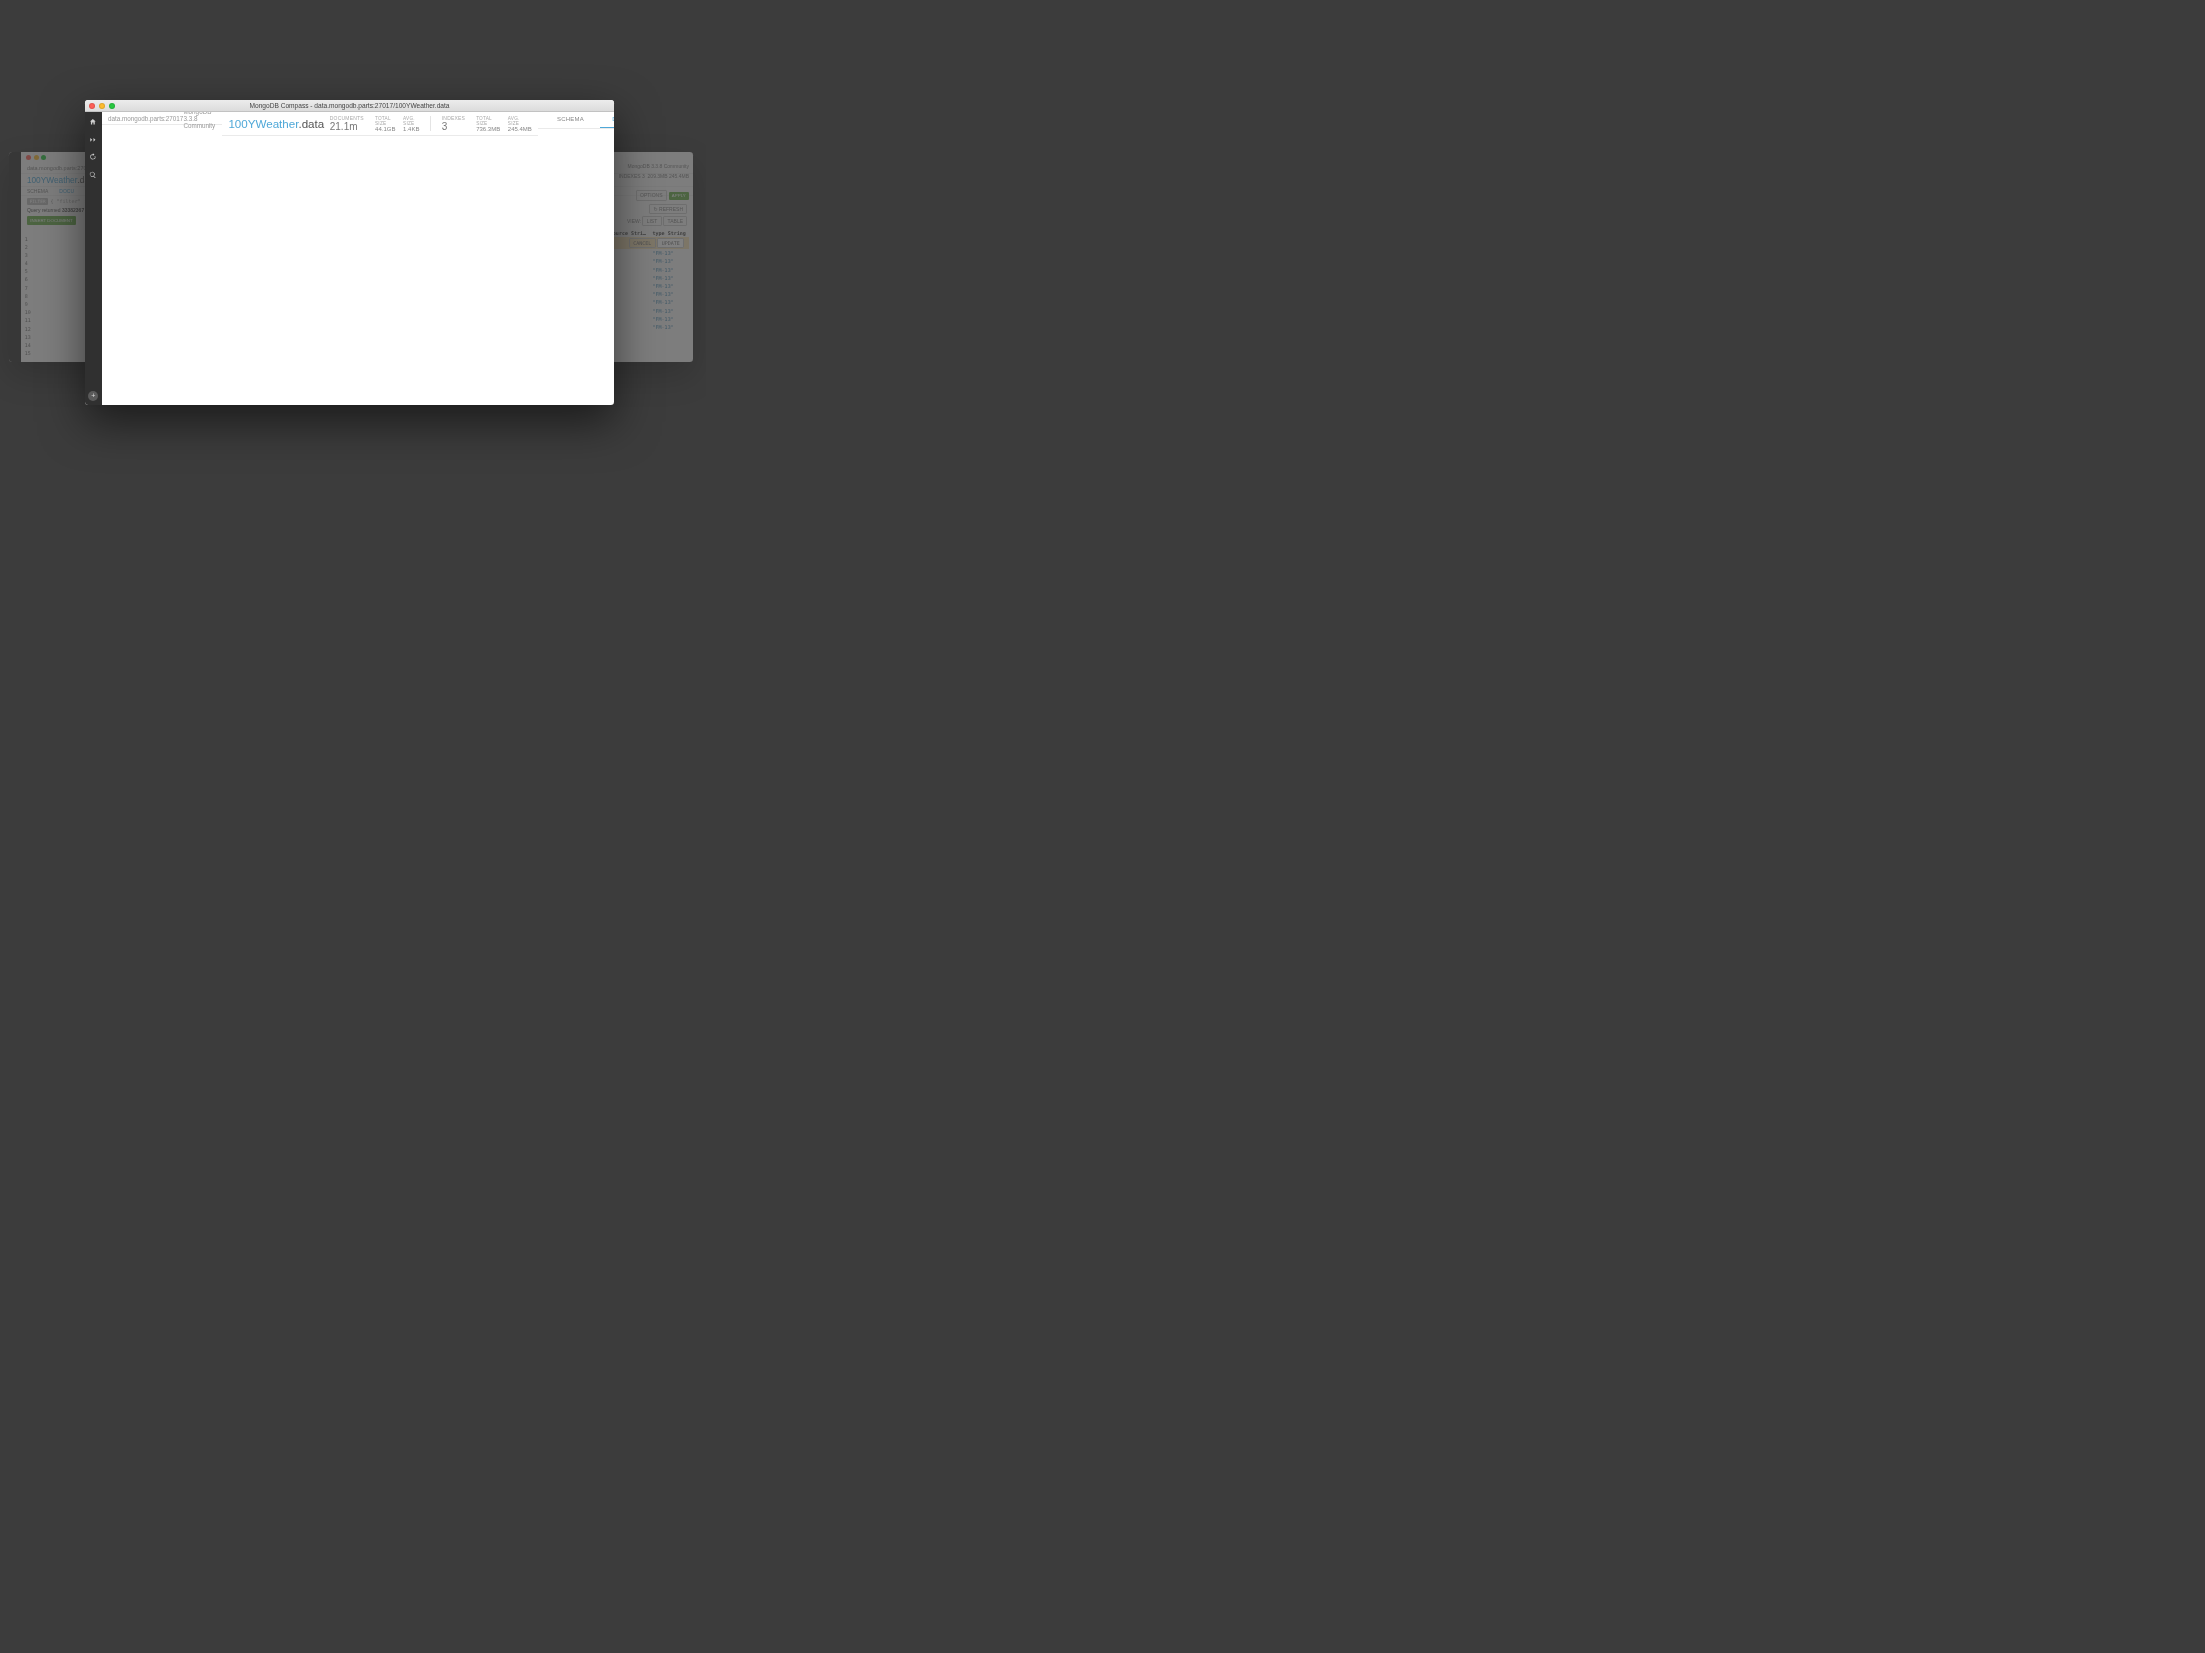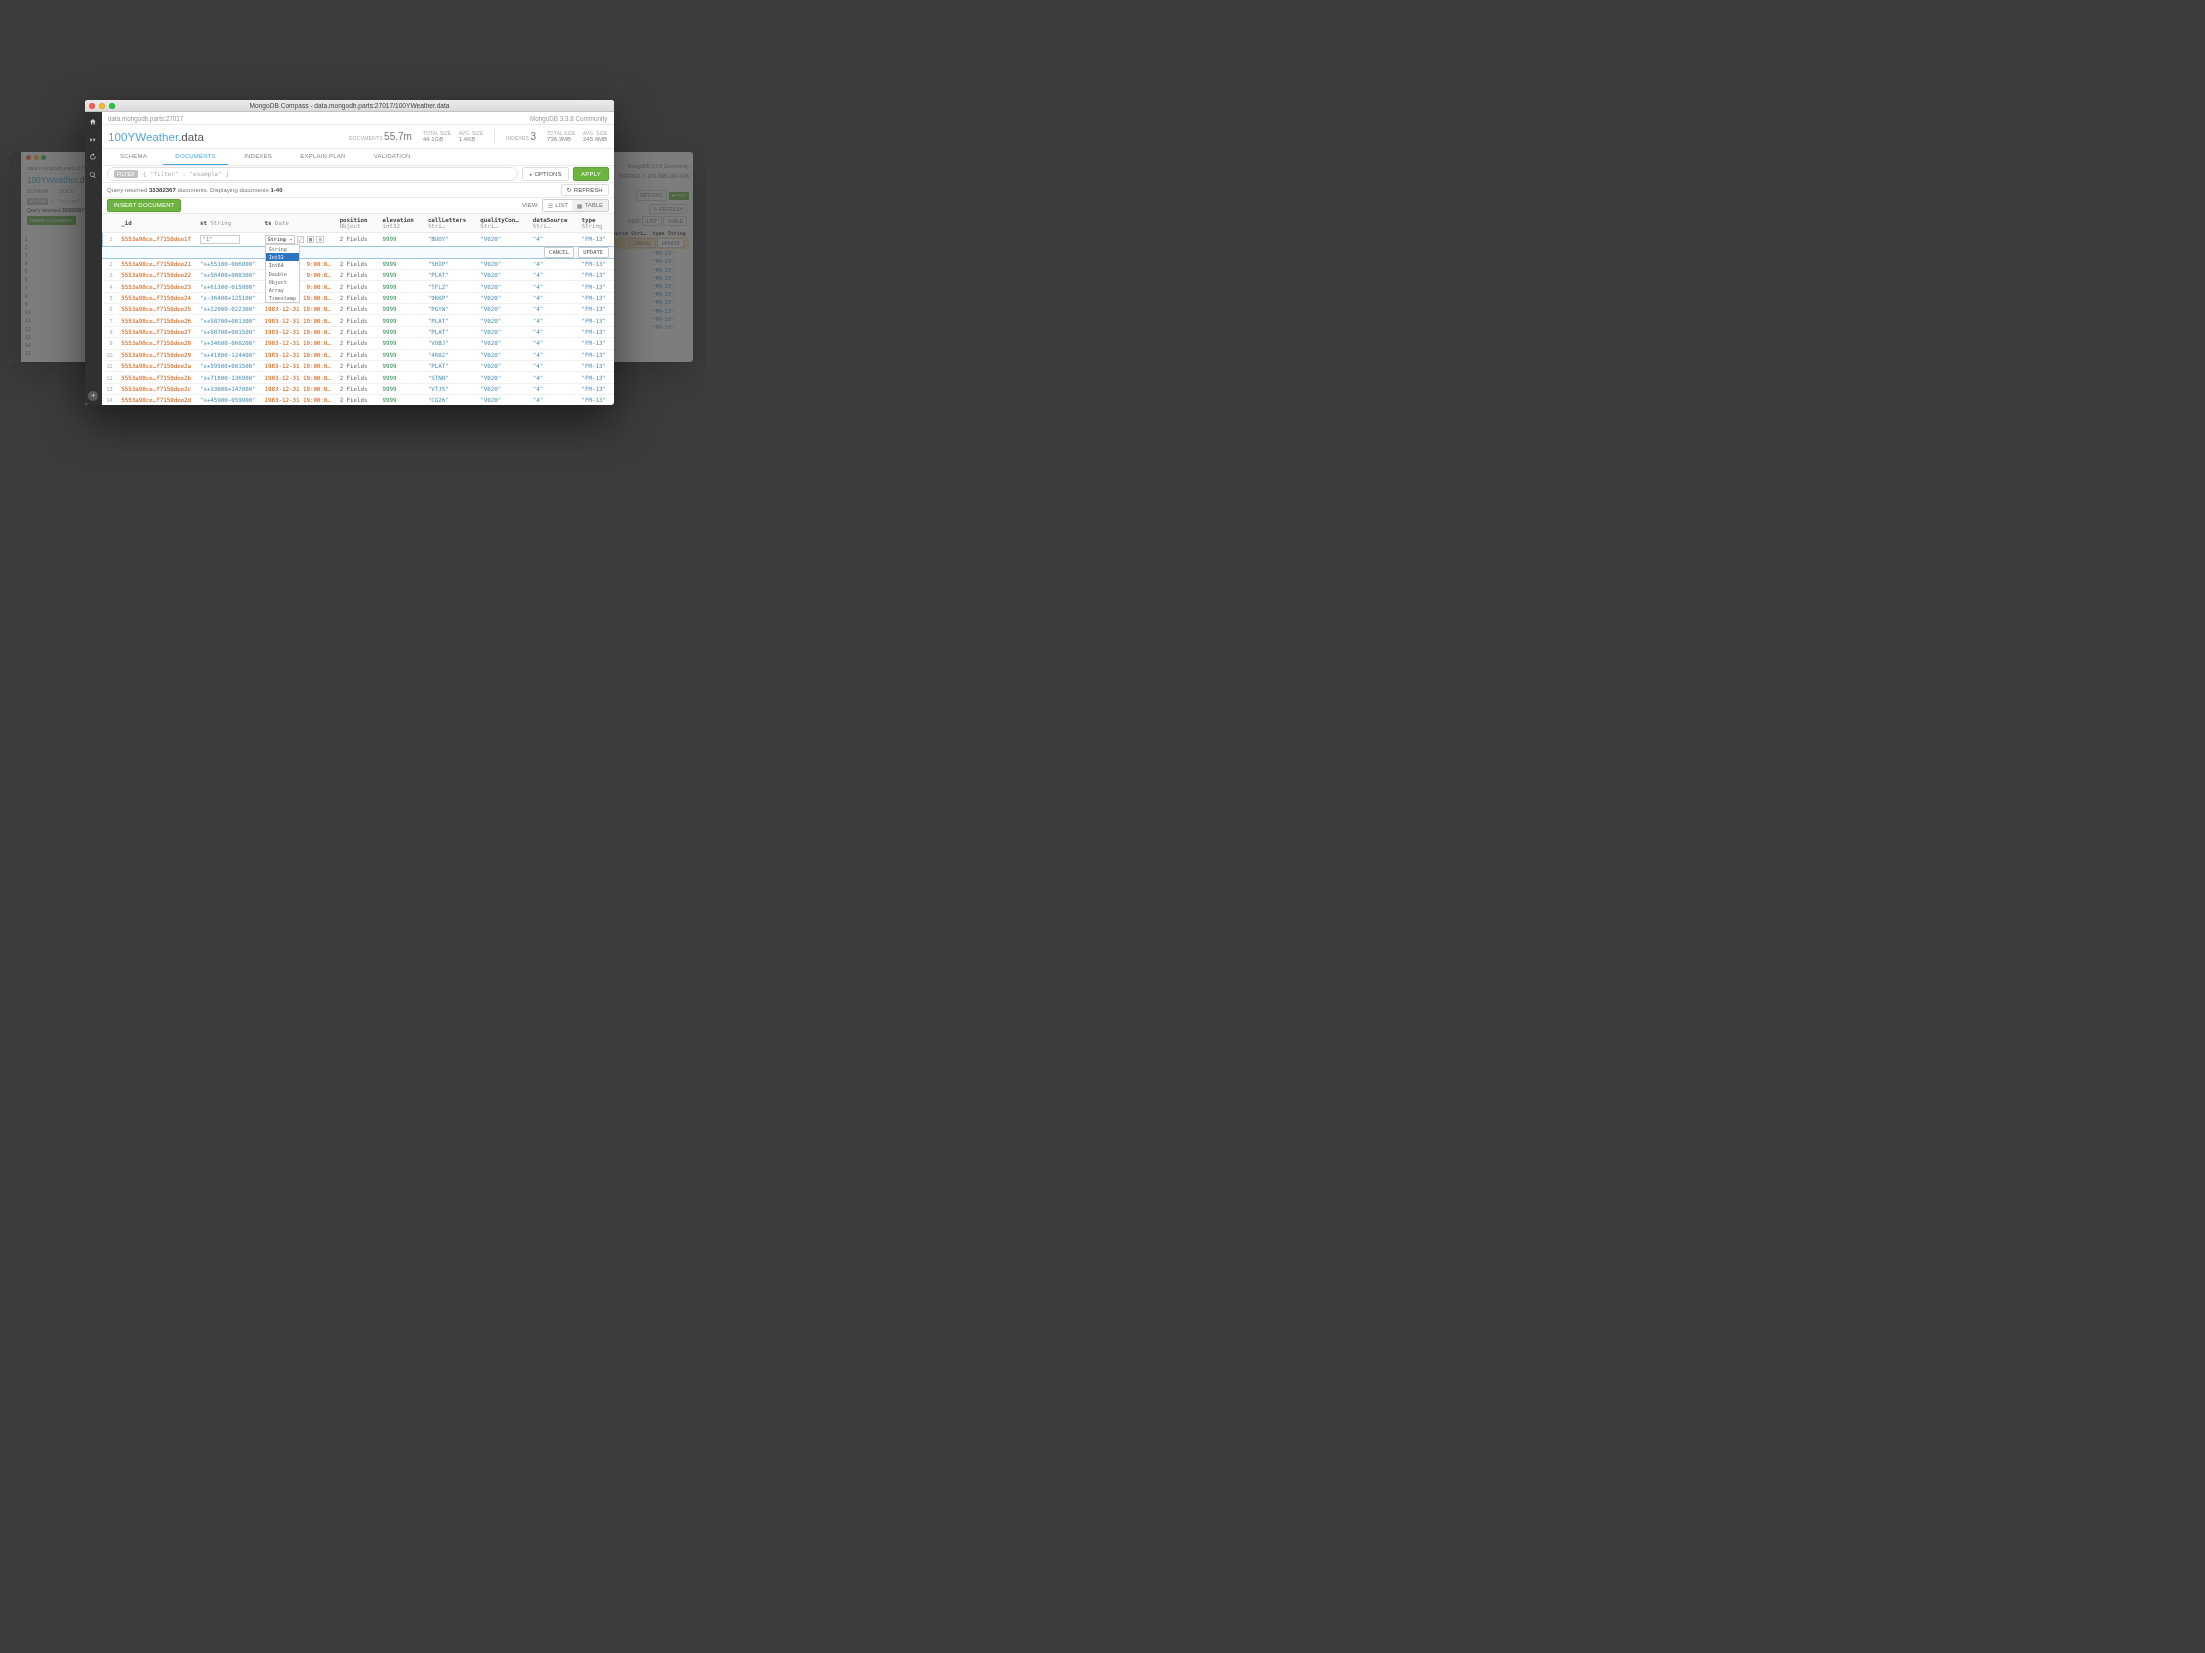--- a/index.html
+++ b/index.html
@@ -34,21 +34,21 @@
   .traffic { position:absolute; left:4.4px; display:flex; gap:3.9px; }
   .traffic span{ width:6px; height:6px; border-radius:50%; background:#ff5f57; border: 0.3px solid rgba(0,0,0,.12); }
   .traffic span:nth-child(2){background:#febc2e;} .traffic span:nth-child(3){background:#28c840;}
 
   .body { flex:1; display:flex; overflow:hidden; }
   .sidebar { width:16.5px; background:#303030; color:#c9c9c9; display:flex; flex-direction:column; align-items:center; padding-top:3.3px; gap:4.4px; position:relative;}
   .sidebar .sicon { width:16.5px; height:13.2px; display:flex; align-items:center; justify-content:center; cursor:pointer; }
   .sidebar .sicon svg{ width:7.7px; height:7.7px; fill:#cfcfcf; }
   .sidebar .addbtn { position:absolute; bottom:4.4px; width:10px; height:10px; border-radius:50%; background:#5a5a5a; color:#ddd; display:flex; align-items:center; justify-content:center; font-size:7.2px; cursor:pointer;}
 
-  .content { flex:1; display:flex; flex-direction:column; overflow:hidden; }
+  .content { flex:1; display:flex; flex-direction:row; overflow:hidden; }
   .breadcrumb { height:13.2px; border-bottom:0.6px solid #eaeaea; display:flex; align-items:center; padding:0 6.6px; color:#999; font-size:6.3px; justify-content:space-between;}
   .stats-row { height:24px; border-bottom:0.6px solid #eaeaea; display:flex; align-items:center; padding:0 6.6px; gap:5.5px; }
   .ns-title { font-size:11.6px; font-weight:300; color:#4fa8d8; }
   .ns-title .coll { color:#555; }
   .stats-right { margin-left:auto; display:flex; align-items:center; gap:11px; color:#999; font-size:5px; }
   .stat-block { text-align:left; }
   .stat-block .lbl { font-size:5px; letter-spacing:0.2px; color:#aaa; }
   .stat-block .val { font-size:10px; color:#777; font-weight:400; }
   .stat-cols { display:flex; gap:7.7px; }
   .stat-cols .c .t{ font-size:4.7px; color:#aaa; letter-spacing:0.2px;}
@@ -310,21 +310,21 @@
         <span>data.mongodb.parts:27017</span>
         <span>MongoDB 3.3.8 Community</span>
       </div>
       <div class="stats-row">
         <div class="ns-title">
           <span>100YWeather</span><span class="coll">.data</span>
         </div>
         <div class="stats-right">
           <div class="stat-block">
             <span class="lbl">DOCUMENTS</span>
-            <span class="val">55.7m</span>
+            <span class="val">21.1m</span>
           </div>
           <div class="stat-cols">
             <div class="c">
                 <div class="t">TOTAL SIZE</div>
                 <div class="v">44.1GB</div>
               </div>
             <div class="c">
                 <div class="t">AVG. SIZE</div>
                 <div class="v">1.4KB</div>
               </div>

